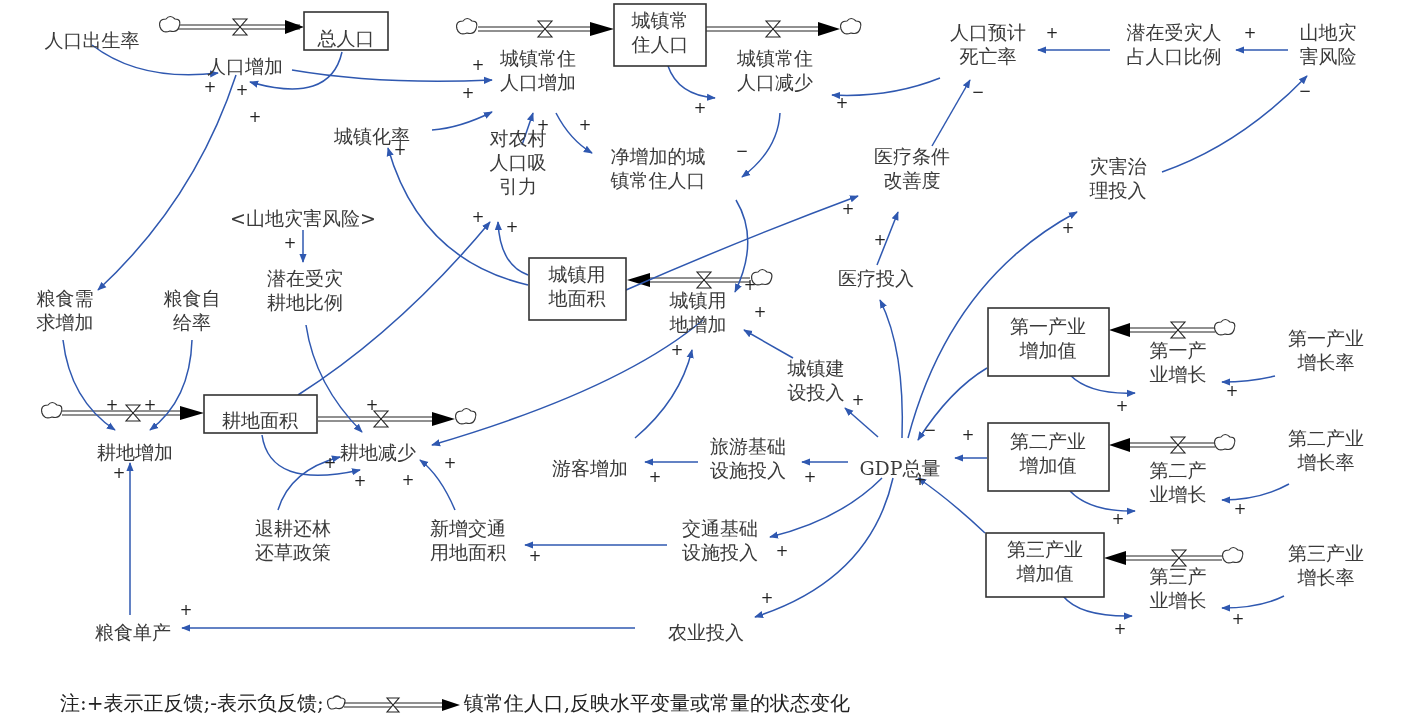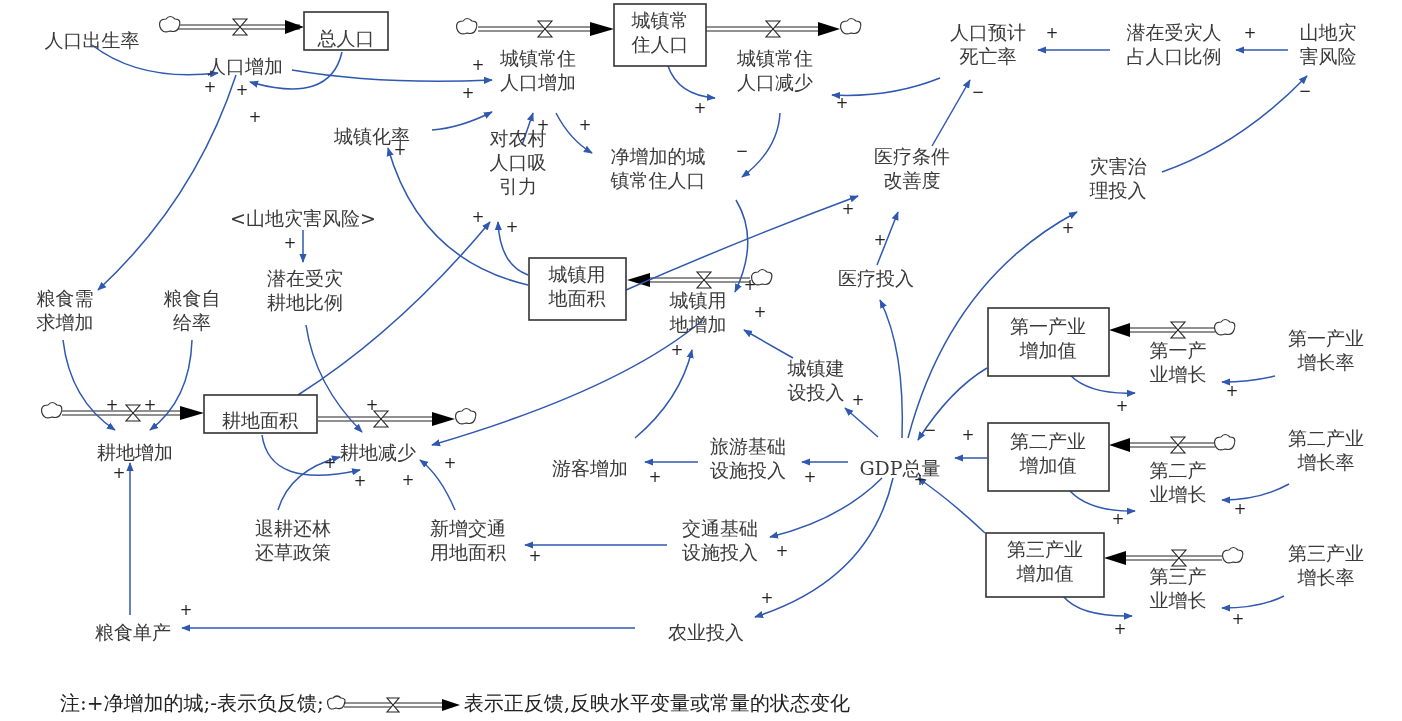--- a/index.html
+++ b/index.html
@@ -370,20 +370,20 @@
       <text class="sign" x="1122" y="411" text-anchor="middle">+</text>
       <text class="sign" x="1232" y="396" text-anchor="middle">+</text>
       <text class="sign" x="1118" y="524" text-anchor="middle">+</text>
       <text class="sign" x="1240" y="514" text-anchor="middle">+</text>
       <text class="sign" x="1120" y="634" text-anchor="middle">+</text>
       <text class="sign" x="1238" y="624" text-anchor="middle">+</text>
     </g>
 </svg>
 
 <div id="note">
-  <span>注:+净增加的城;-表示负反馈;</span><svg class="sym" width="140" height="22" viewBox="0 0 140 22">
+  <span>注:+表示正反馈;-表示负反馈;</span><svg class="sym" width="140" height="22" viewBox="0 0 140 22">
       <path class="cloud" d="M4,11 q-2,-7 5,-7 q4,-4 8,0 q6,0 3,7 q-2,5 -8,3 q-7,3 -8,-3z"></path>
       <line class="pipe" x1="20" y1="9" x2="120" y2="9"></line>
       <line class="pipe" x1="20" y1="13" x2="120" y2="13"></line>
       <path class="valve" d="M63,4 L75,4 L63,18 L75,18 z"></path>
       <path d="M118,5 L136,11 L118,17 z" fill="#000"></path>
-    </svg><span>表示正反馈,反映水平变量或常量的状态变化</span>
+    </svg><span>镇常住人口,反映水平变量或常量的状态变化</span>
 </div>
 
 </body></html>

